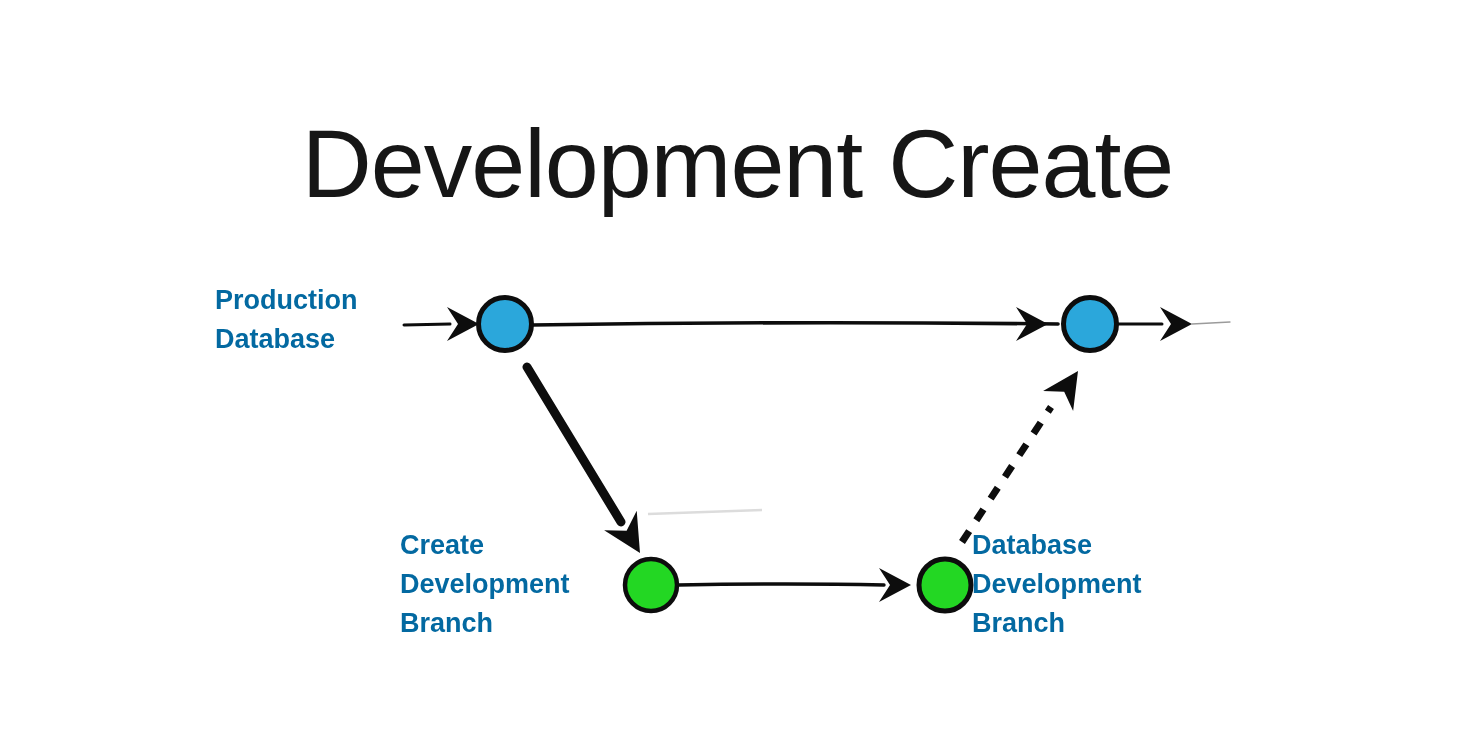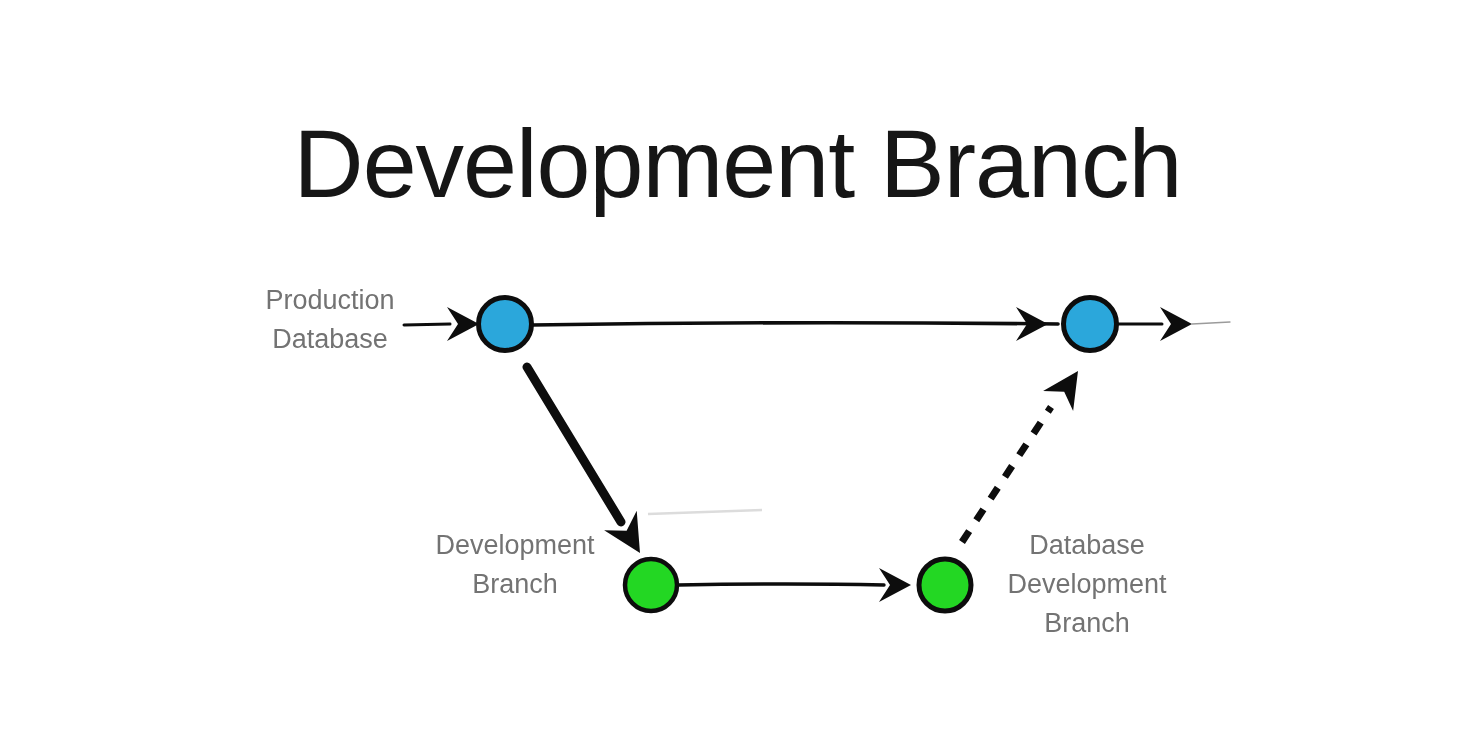--- a/index.html
+++ b/index.html
@@ -32,35 +32,35 @@
   svg.diagram-canvas {
     position: absolute;
     left: 0;
     top: 0;
     width: 1475px;
     height: 742px;
   }
   .node-label {
     position: absolute;
     width: 230px;
-    text-align: center;
     font-size: 27px;
     line-height: 39px;
-    color: #737373;
+    color: #0369a1;
+    font-weight: bold;
   }
   .label-production { left: 215px; top: 281px; }
   .label-create     { left: 400px; top: 526px; }
   .label-promote    { left: 972px; top: 526px; }
 </style>
 </head>
 <body>
 
 <div class="stage">
 
-  <div class="diagram-title">Development Branch</div>
+  <div class="diagram-title">Development Create</div>
 
   <svg class="diagram-canvas" viewBox="0 0 1475 742">
 
     <line x1="648" y1="514" x2="762" y2="510" stroke-width="2.5" stroke="#dcdcdc"></line>
 
     <path d="M404 325 L450 324" fill="none" stroke-width="3" stroke-linecap="round" stroke="#0d0d0d"></path>
     <path d="M479 324 L447 307 L458 324 L447 341 Z" fill="#0d0d0d"></path>
     <path d="M532 325 Q 790 321 1058 324" fill="none" stroke-width="3.6" stroke-linecap="round" stroke="#0d0d0d"></path>
     <path d="M1048 324 L1016 307 L1027 324 L1016 341 Z" fill="#0d0d0d"></path>
     <path d="M1118 324 L1162 324" fill="none" stroke-width="3" stroke-linecap="round" stroke="#0d0d0d"></path>
@@ -81,20 +81,21 @@
     <circle cx="651" cy="585" r="26" stroke="#0d0d0d" stroke-width="4.5" fill="#23D723"></circle>
     <circle cx="945" cy="585" r="26" stroke="#0d0d0d" stroke-width="5" fill="#23D723"></circle>
   </svg>
 
   <div class="node-label label-production">
     <div>Production</div>
     <div>Database</div>
   </div>
 
   <div class="node-label label-create">
+    <div>Create</div>
     <div>Development</div>
     <div>Branch</div>
   </div>
 
   <div class="node-label label-promote">
     <div>Database</div>
     <div>Development</div>
     <div>Branch</div>
   </div>
 

